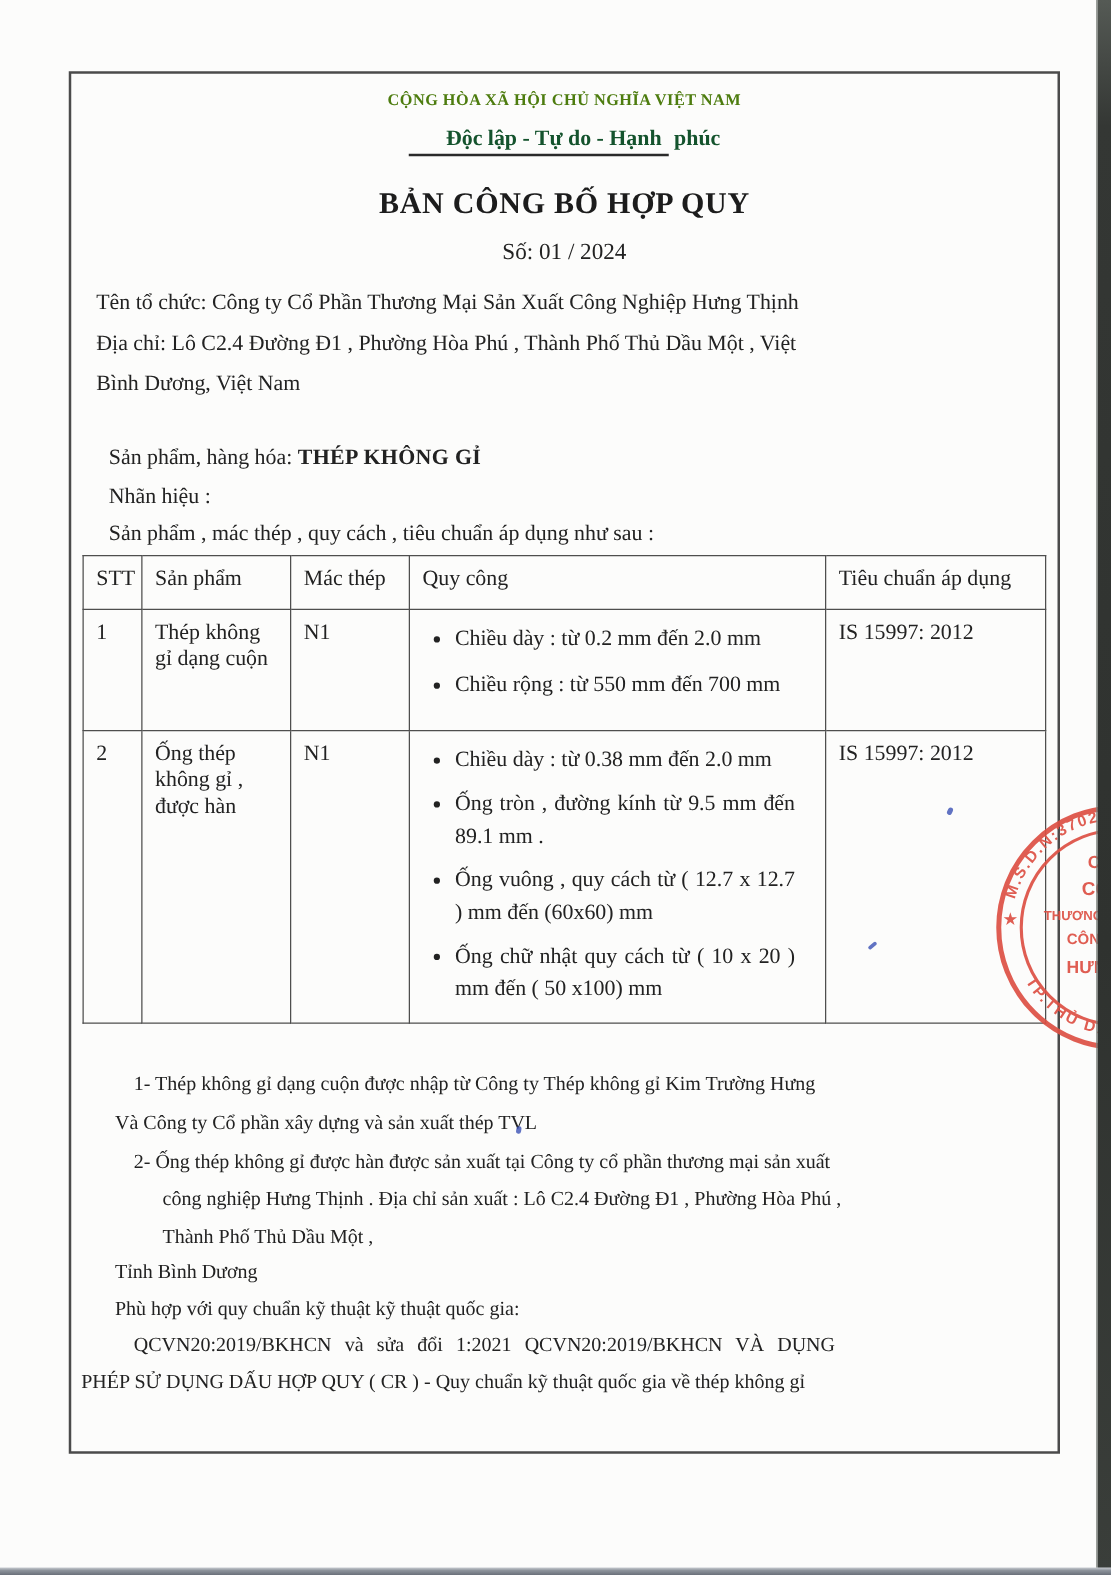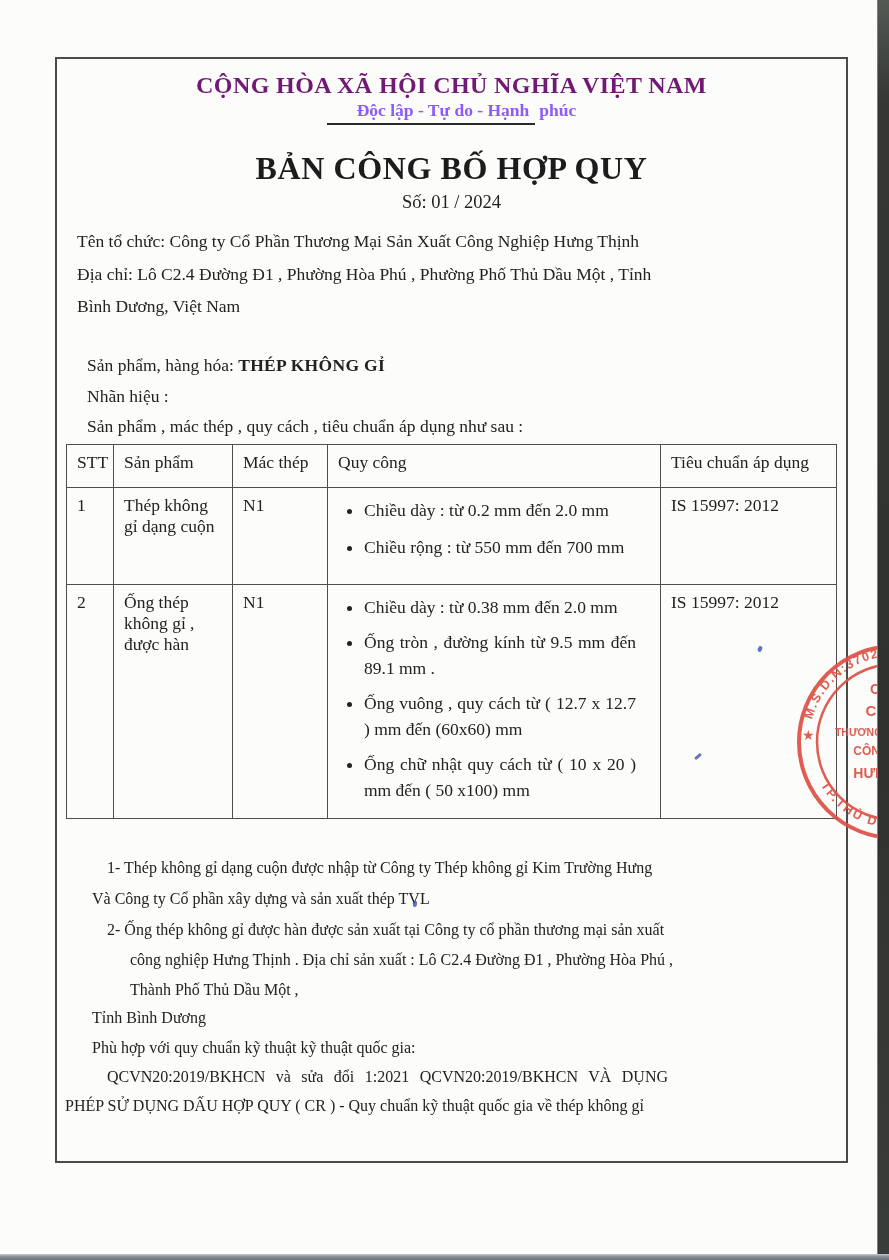--- a/index.html
+++ b/index.html
@@ -13,25 +13,25 @@
   .scan-right{position:absolute;top:0;right:0;width:11px;height:1260px;
     background:linear-gradient(180deg,#555a55 0%,#343734 8%,#2f322f 60%,#3a3e3a 100%);
     border-left:1px solid #7a7f7a;}
   .scan-bottom{position:absolute;left:0;bottom:0;width:889px;height:6px;
     background:linear-gradient(180deg,#c8ccd2 0%,#8d939b 40%,#6a707a 100%);}
   
   .frame{position:absolute;left:55px;top:57px;width:789px;height:1102px;
     border:2px solid #4b4b4b;background:transparent;}
   .abs{position:absolute;}
   .center{width:100%;text-align:center;}
-  .nat-title{top:13px;font-size:24px;font-weight:bold;letter-spacing:.4px;color:#701a75;}
-  .motto{top:41px;font-size:17.5px;font-weight:bold;color:#8b5cf6;}
+  .nat-title{top:13px;font-size:13px;font-weight:bold;letter-spacing:.4px;color:#4d7c0f;}
+  .motto{top:41px;font-size:17.5px;font-weight:bold;color:#14532d;}
   .motto .u{display:inline-block;border-bottom:2px solid #2a2a2a;padding:0 6px 2px 30px;}
   .motto .tail{display:inline-block;padding-left:4px;}
-  .doc-title{top:91px;font-size:32px;font-weight:bold;letter-spacing:.6px;color:#1c1c1c;}
+  .doc-title{top:91px;font-size:24px;font-weight:bold;letter-spacing:.6px;color:#1c1c1c;}
   .doc-num{top:133px;font-size:18.5px;}
   .intro{top:166px;left:20px;right:16px;font-size:17.5px;line-height:32.5px;}
   .pline{left:30px;font-size:17.5px;}
   .product{top:296px;}
   .product .b{font-weight:bold;letter-spacing:.3px;}
   .brand{top:327px;}
   .tintro{top:357px;}
   
   table.spec{position:absolute;left:9px;top:385px;border-collapse:collapse;table-layout:fixed;
     width:770px;font-size:17.5px;color:#222;}
@@ -72,21 +72,21 @@
 
   <div class="abs center motto">
     <span class="u">Độc lập - Tự do - Hạnh</span><span class="tail">phúc</span>
   </div>
 
   <div class="abs center doc-title">BẢN CÔNG BỐ HỢP QUY</div>
   <div class="abs center doc-num">Số: 01 / 2024</div>
 
   <div class="abs intro">
     <div>Tên tổ chức: Công ty Cổ Phần Thương Mại Sản Xuất Công Nghiệp Hưng Thịnh</div>
-    <div>Địa chỉ: Lô C2.4 Đường Đ1 , Phường Hòa Phú , Phường Phố Thủ Dầu Một , Tỉnh</div>
+    <div>Địa chỉ: Lô C2.4 Đường Đ1 , Phường Hòa Phú , Thành Phố Thủ Dầu Một , Việt</div>
     <div>Bình Dương, Việt Nam</div>
   </div>
 
   <div class="abs pline product">
     <span>Sản phẩm, hàng hóa:</span>
     <span class="b">THÉP KHÔNG GỈ</span>
   </div>
   <div class="abs pline brand">Nhãn hiệu :</div>
   <div class="abs pline tintro">Sản phẩm , mác thép , quy cách , tiêu chuẩn áp dụng như sau :</div>
 

